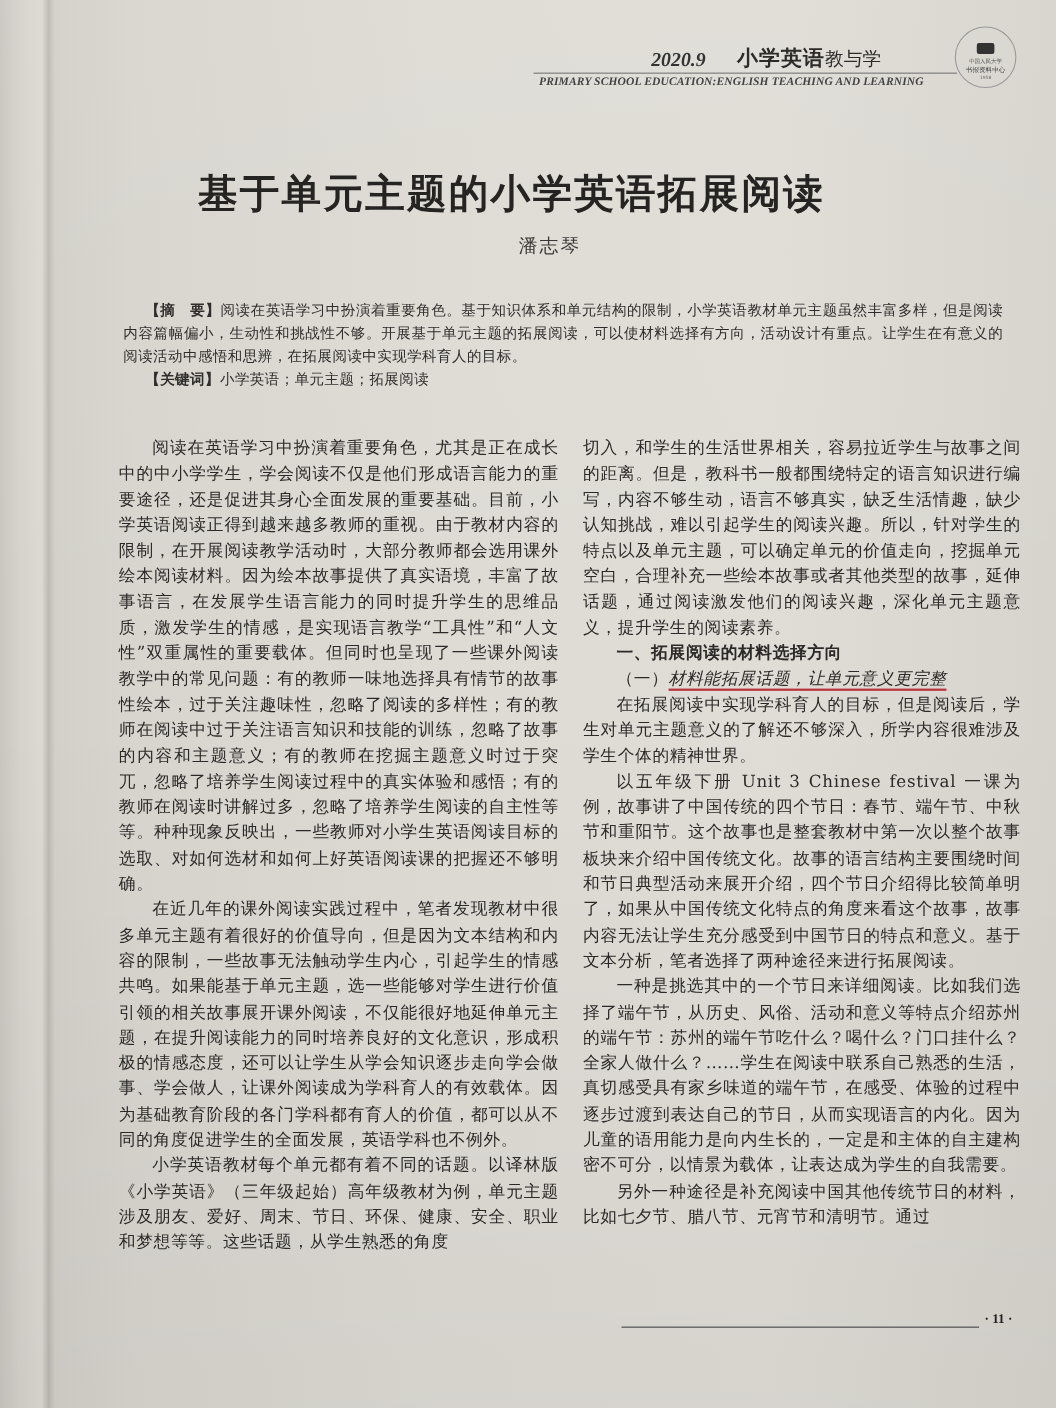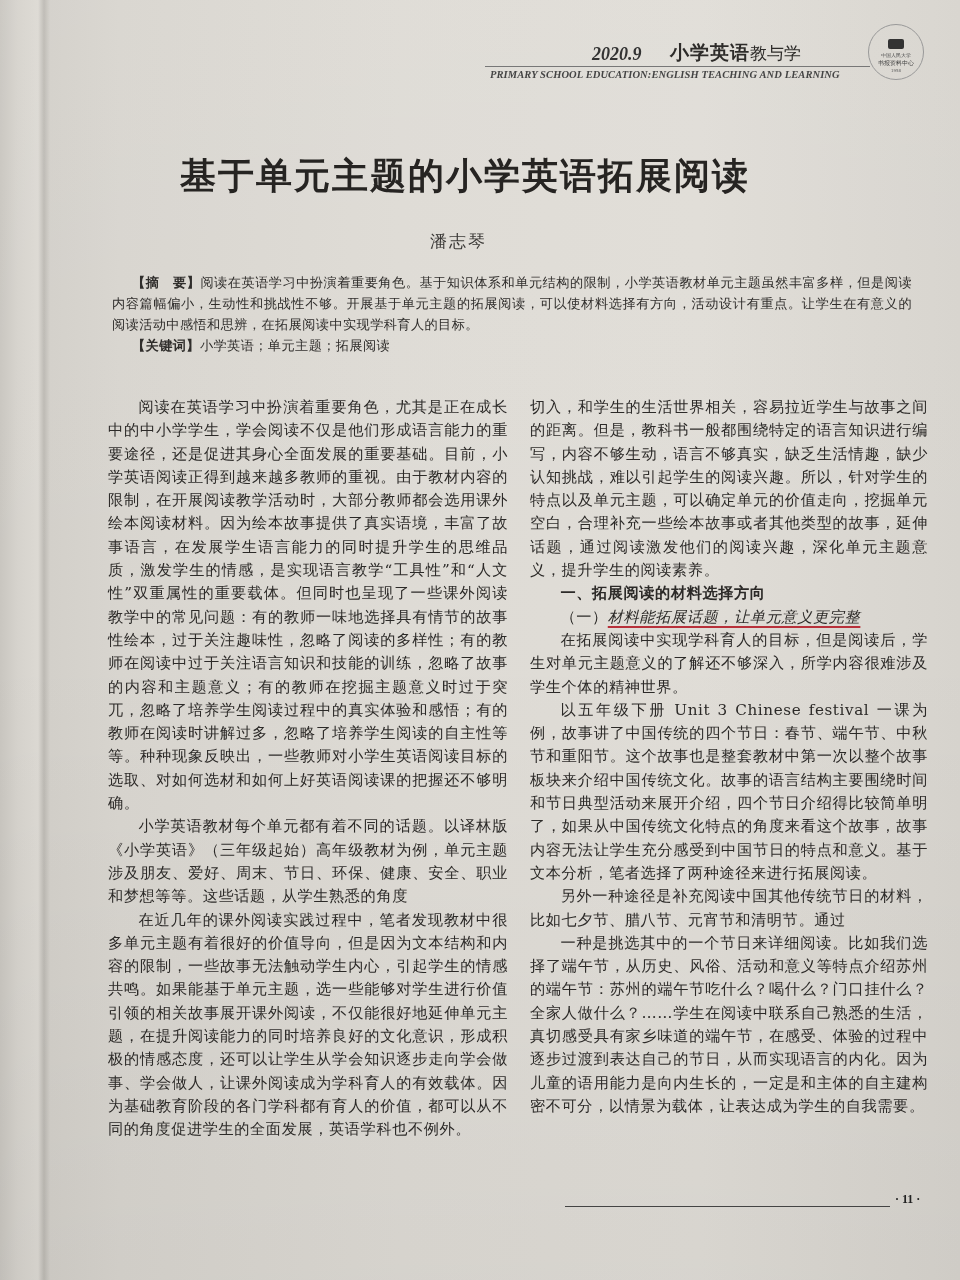--- a/index.html
+++ b/index.html
@@ -20,21 +20,21 @@
   .header .journal .light { font-weight:normal; font-size:17px; letter-spacing:0; }
   .header .rule { position:absolute; left:15px; top:30px; width:385px; height:1px; background:#777; }
   .header .subtitle { position:absolute; left:20px; top:33px; font-family:"Liberation Serif", serif; font-style:italic; font-weight:bold; font-size:10.5px; color:#444; white-space:nowrap; letter-spacing:0.1px; }
   .logo { position:absolute; left:868px; top:24px; width:54px; height:54px; border:1px solid #999; border-radius:50%; }
   .logo .box { position:absolute; left:19px; top:14px; width:16px; height:10px; background:#333; border-radius:2px; }
   .logo .t1 { position:absolute; left:10px; top:27px; width:34px; font-size:5px; text-align:center; color:#555; font-family:"DejaVu Sans", sans-serif; }
   .logo .t2 { position:absolute; left:6px; top:34px; width:42px; font-size:6px; text-align:center; color:#444; font-family:"DejaVu Sans", sans-serif; }
   .logo .t3 { position:absolute; left:18px; top:43px; width:18px; font-size:4px; text-align:center; color:#666; font-family:"DejaVu Sans", sans-serif; }
 
   .title { position:absolute; left:180px; top:128px; width:640px; text-align:left; font-family:"DejaVu Serif", serif; font-weight:bold; font-size:36px; letter-spacing:2px; color:#262422; }
-  .author { position:absolute; left:430px; top:230px; width:140px; text-align:left; font-size:17px; color:#3a3836; letter-spacing:2px; }
+  .author { position:absolute; left:430px; top:212px; width:140px; text-align:center; font-size:17px; color:#3a3836; letter-spacing:2px; }
 
   .abstract { position:absolute; left:112px; top:272px; width:800px; font-size:13.2px; line-height:21px; color:#302e2c; letter-spacing:0.4px; }
   .abstract p { margin:0; text-align:justify; }
   .abstract .label { font-family:"DejaVu Sans", sans-serif; font-weight:bold; }
   .abstract .first { text-indent:20px; }
   .abstract .kw { padding-left:20px; }
 
   .col { position:absolute; top:396px; font-size:15.2px; line-height:23.3px; color:#2c2a28; letter-spacing:0.6px; }
   .col p { margin:0; text-align:justify; text-indent:2em; }
   .col p.noind { text-indent:0; }
@@ -70,30 +70,30 @@
 <h1 class="title">基于单元主题的小学英语拓展阅读</h1>
 <div class="author">潘志琴</div>
 
 <div class="abstract">
   <p class="first"><span class="label">【摘　要】</span><span>阅读在英语学习中扮演着重要角色。基于知识体系和单元结构的限制，小学英语教材单元主题虽然丰富多样，但是阅读内容篇幅偏小，生动性和挑战性不够。开展基于单元主题的拓展阅读，可以使材料选择有方向，活动设计有重点。让学生在有意义的阅读活动中感悟和思辨，在拓展阅读中实现学科育人的目标。</span></p>
   <p class="kw"><span class="label">【关键词】</span><span>小学英语；单元主题；拓展阅读</span></p>
 </div>
 
 <div class="col col-left">
   <p>阅读在英语学习中扮演着重要角色，尤其是正在成长中的中小学学生，学会阅读不仅是他们形成语言能力的重要途径，还是促进其身心全面发展的重要基础。目前，小学英语阅读正得到越来越多教师的重视。由于教材内容的限制，在开展阅读教学活动时，大部分教师都会选用课外绘本阅读材料。因为绘本故事提供了真实语境，丰富了故事语言，在发展学生语言能力的同时提升学生的思维品质，激发学生的情感，是实现语言教学“工具性”和“人文性”双重属性的重要载体。但同时也呈现了一些课外阅读教学中的常见问题：有的教师一味地选择具有情节的故事性绘本，过于关注趣味性，忽略了阅读的多样性；有的教师在阅读中过于关注语言知识和技能的训练，忽略了故事的内容和主题意义；有的教师在挖掘主题意义时过于突兀，忽略了培养学生阅读过程中的真实体验和感悟；有的教师在阅读时讲解过多，忽略了培养学生阅读的自主性等等。种种现象反映出，一些教师对小学生英语阅读目标的选取、对如何选材和如何上好英语阅读课的把握还不够明确。</p>
+  <p>在近几年的课外阅读实践过程中，笔者发现教材中很多单元主题有着很好的价值导向，但是因为文本结构和内容的限制，一些故事无法触动学生内心，引起学生的情感共鸣。如果能基于单元主题，选一些能够对学生进行价值引领的相关故事展开课外阅读，不仅能很好地延伸单元主题，在提升阅读能力的同时培养良好的文化意识，形成积极的情感态度，还可以让学生从学会知识逐步走向学会做事、学会做人，让课外阅读成为学科育人的有效载体。因为基础教育阶段的各门学科都有育人的价值，都可以从不同的角度促进学生的全面发展，英语学科也不例外。</p>
   <p>小学英语教材每个单元都有着不同的话题。以译林版《小学英语》（三年级起始）高年级教材为例，单元主题涉及朋友、爱好、周末、节日、环保、健康、安全、职业和梦想等等。这些话题，从学生熟悉的角度</p>
-  <p>在近几年的课外阅读实践过程中，笔者发现教材中很多单元主题有着很好的价值导向，但是因为文本结构和内容的限制，一些故事无法触动学生内心，引起学生的情感共鸣。如果能基于单元主题，选一些能够对学生进行价值引领的相关故事展开课外阅读，不仅能很好地延伸单元主题，在提升阅读能力的同时培养良好的文化意识，形成积极的情感态度，还可以让学生从学会知识逐步走向学会做事、学会做人，让课外阅读成为学科育人的有效载体。因为基础教育阶段的各门学科都有育人的价值，都可以从不同的角度促进学生的全面发展，英语学科也不例外。</p>
 </div>
 
 <div class="col col-right">
   <p class="noind">切入，和学生的生活世界相关，容易拉近学生与故事之间的距离。但是，教科书一般都围绕特定的语言知识进行编写，内容不够生动，语言不够真实，缺乏生活情趣，缺少认知挑战，难以引起学生的阅读兴趣。所以，针对学生的特点以及单元主题，可以确定单元的价值走向，挖掘单元空白，合理补充一些绘本故事或者其他类型的故事，延伸话题，通过阅读激发他们的阅读兴趣，深化单元主题意义，提升学生的阅读素养。</p>
   <p class="section-head">一、拓展阅读的材料选择方向</p>
   <p class="sub-head"><span>（一）</span><span class="u">材料能拓展话题，让单元意义更完整</span></p>
   <p>在拓展阅读中实现学科育人的目标，但是阅读后，学生对单元主题意义的了解还不够深入，所学内容很难涉及学生个体的精神世界。</p>
   <p>以五年级下册 Unit 3 Chinese festival 一课为例，故事讲了中国传统的四个节日：春节、端午节、中秋节和重阳节。这个故事也是整套教材中第一次以整个故事板块来介绍中国传统文化。故事的语言结构主要围绕时间和节日典型活动来展开介绍，四个节日介绍得比较简单明了，如果从中国传统文化特点的角度来看这个故事，故事内容无法让学生充分感受到中国节日的特点和意义。基于文本分析，笔者选择了两种途径来进行拓展阅读。</p>
+  <p>一种是挑选其中的一个节日来详细阅读。比如我们选择了端午节，从历史、风俗、活动和意义等特点介绍苏州的端午节：苏州的端午节吃什么？喝什么？门口挂什么？全家人做什么？……学生在阅读中联系自己熟悉的生活，真切感受具有家乡味道的端午节，在感受、体验的过程中逐步过渡到表达自己的节日，从而实现语言的内化。因为儿童的语用能力是向内生长的，一定是和主体的自主建构密不可分，以情景为载体，让表达成为学生的自我需要。</p>
   <p>另外一种途径是补充阅读中国其他传统节日的材料，比如七夕节、腊八节、元宵节和清明节。通过</p>
-  <p>一种是挑选其中的一个节日来详细阅读。比如我们选择了端午节，从历史、风俗、活动和意义等特点介绍苏州的端午节：苏州的端午节吃什么？喝什么？门口挂什么？全家人做什么？……学生在阅读中联系自己熟悉的生活，真切感受具有家乡味道的端午节，在感受、体验的过程中逐步过渡到表达自己的节日，从而实现语言的内化。因为儿童的语用能力是向内生长的，一定是和主体的自主建构密不可分，以情景为载体，让表达成为学生的自我需要。</p>
 </div>
 
 <div class="footer">
   <div class="rule"></div>
   <span class="pnum">· 11 ·</span>
 </div>
 
 </body></html>

